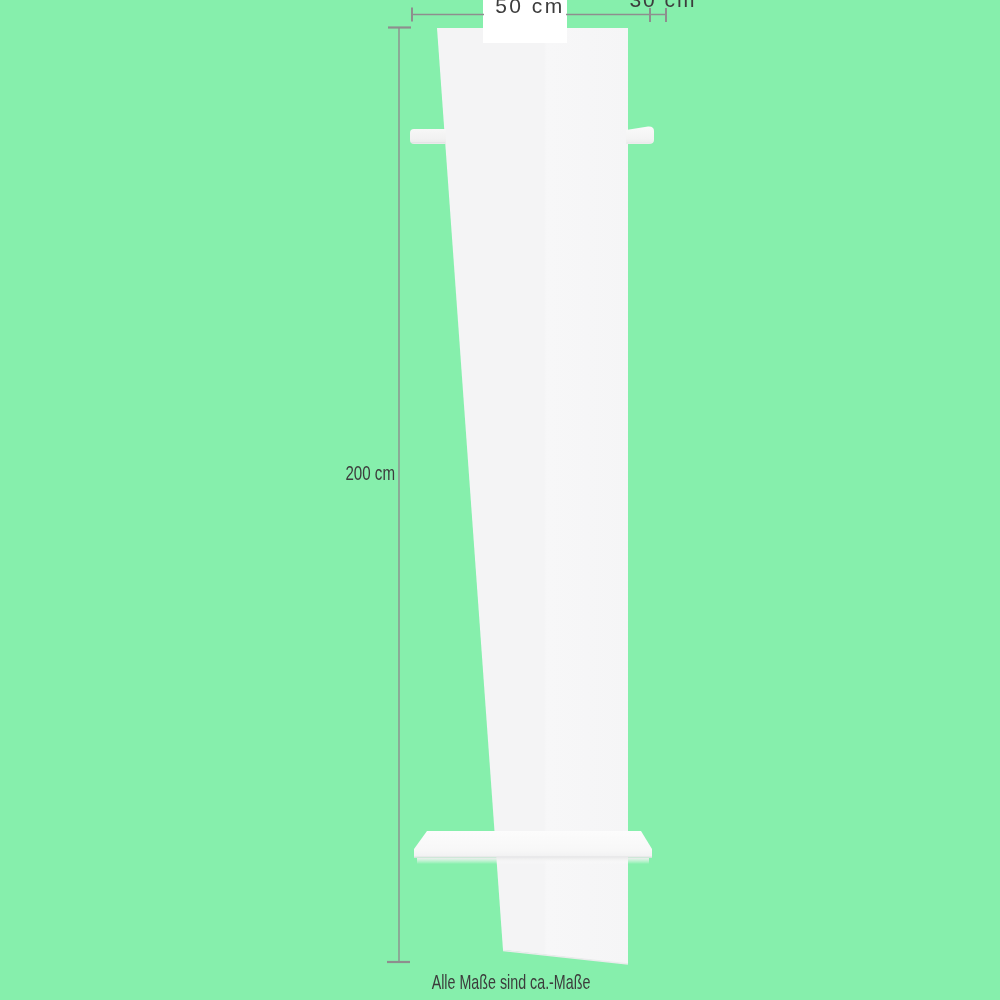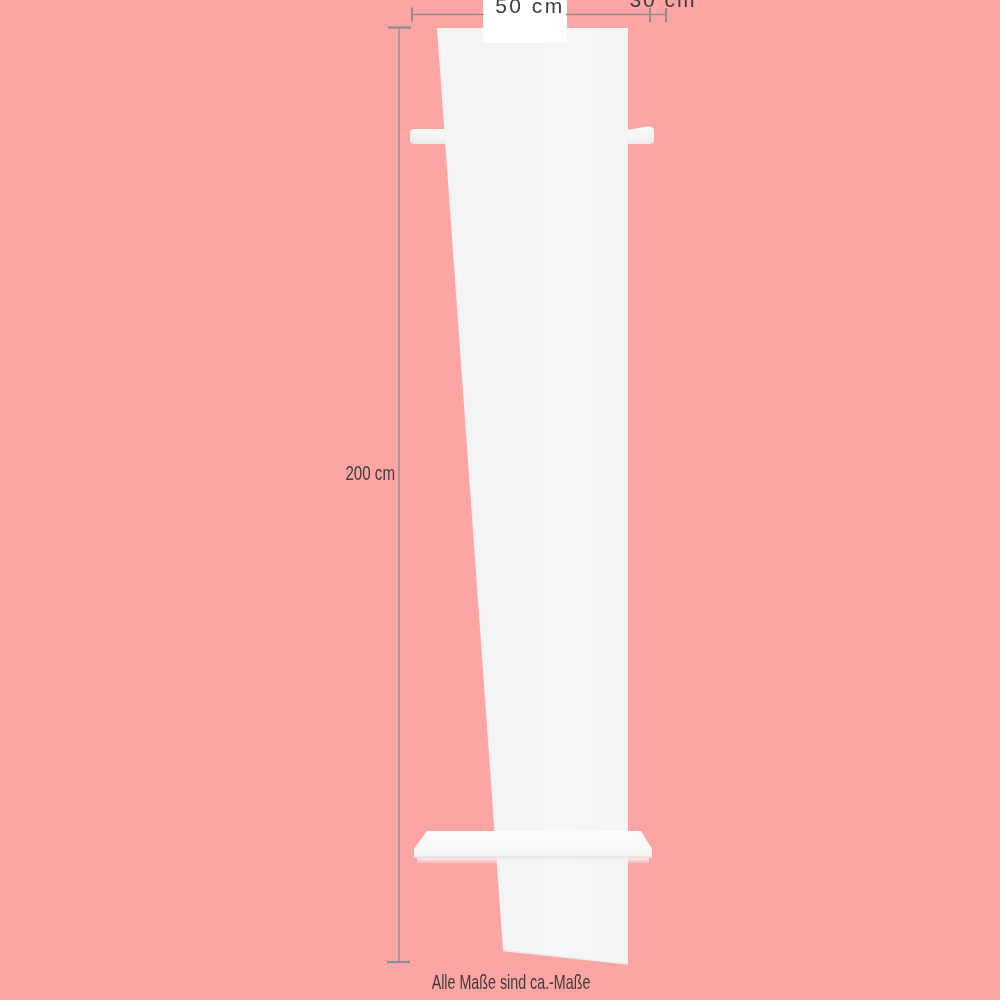--- a/index.html
+++ b/index.html
@@ -4,21 +4,21 @@
 <style>
   html, body {
     margin: 0;
     padding: 0;
     background: #ffffff;
   }
   .stage {
     position: relative;
     width: 1000px;
     height: 1000px;
-    background: #fca5a5;
+    background: #86efac;
     overflow: hidden;
     font-family: "Liberation Sans", sans-serif;
   }
   .stage svg {
     position: absolute;
     left: 0;
     top: 0;
   }
   .dim-label {
     position: absolute;

